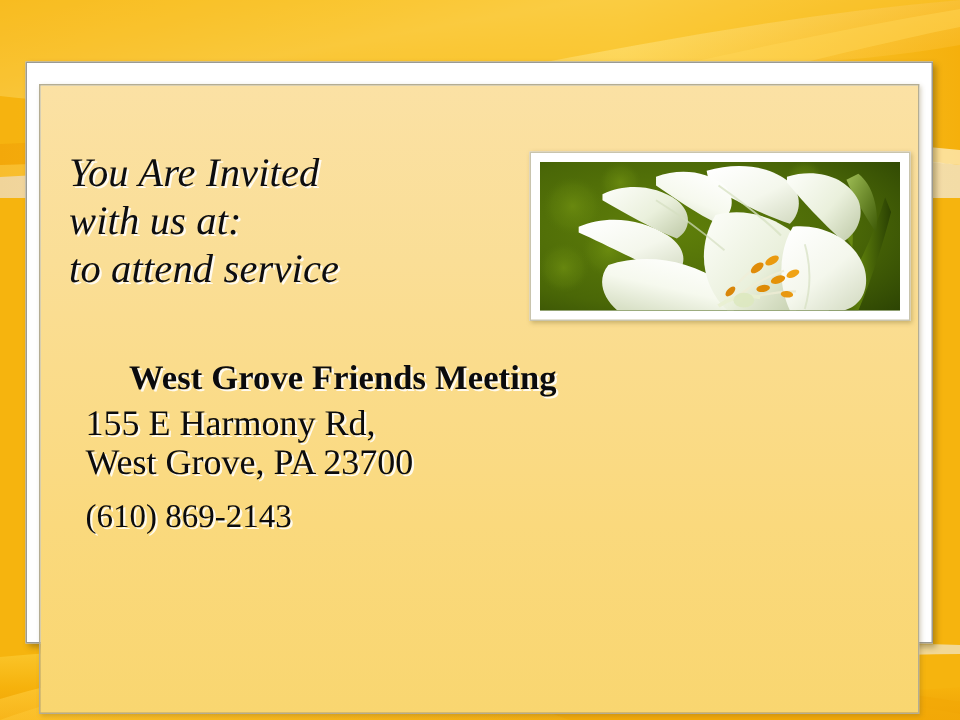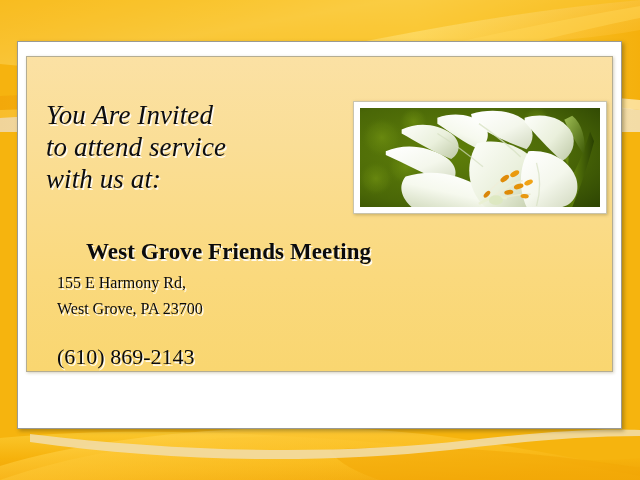--- a/index.html
+++ b/index.html
@@ -43,21 +43,21 @@
     box-shadow: 2px 2px 4px rgba(70,60,20,0.40);
     box-sizing: border-box;
   }
 
   
   #content-panel {
     position: absolute;
     left: 26px;
     top: 56px;
     width: 587px;
-    height: 316px;
+    height: 420px;
     background: linear-gradient(to bottom, #FBE1A4 0%, #FADE96 28%, #FAD97D 70%, #F9D670 100%);
     border: 1px solid #b4ad93;
     box-sizing: border-box;
     box-shadow: 1px 1px 3px rgba(120,100,40,0.30);
   }
 
   
   #invite-heading {
     position: absolute;
     left: 19px;
@@ -88,28 +88,28 @@
     line-height: 28px;
     color: #0b0b0d;
     text-shadow: 1.5px 1.5px 0 rgba(255,255,255,0.85);
     letter-spacing: 0.1px;
     white-space: nowrap;
     margin-left: 29px;
   }
   #org-address {
     margin-top: 4px;
     font-family: "Liberation Serif", serif;
-    font-size: 16px;
+    font-size: 24px;
     line-height: 26px;
     color: #0b0b0d;
     text-shadow: 1.5px 1.5px 0 rgba(255,255,255,0.85);
   }
   #org-address .adl { display: block; white-space: nowrap; }
   #org-phone {
-    margin-top: 22px;
+    margin-top: 9px;
     font-family: "Liberation Serif", serif;
     font-size: 22px;
     line-height: 26px;
     color: #0b0b0d;
     text-shadow: 1.5px 1.5px 0 rgba(255,255,255,0.85);
     white-space: nowrap;
   }
 
   
   #photo-frame {
@@ -191,22 +191,22 @@
       <path d="M30,434 C180,452 330,456 470,440 C540,432 600,428 640,430 L640,436 C580,436 520,442 450,450 C320,464 170,462 30,442 Z" fill="#F2DCA4" opacity="0.9"></path>
     </svg>
   </div>
 
   <div id="card-frame"></div>
 
   <div id="content-panel">
 
     <div id="invite-heading">
       <span class="hl">You Are Invited</span>
+      <span class="hl">with us at:</span>
       <span class="hl">to attend service</span>
-      <span class="hl">with us at:</span>
     </div>
 
     <div id="org-block">
       <div id="org-name">West Grove Friends Meeting</div>
       <div id="org-address">
         <span class="adl">155 E Harmony Rd,</span>
         <span class="adl">West Grove, PA  23700</span>
       </div>
       <div id="org-phone">(610) 869-2143</div>
     </div>

